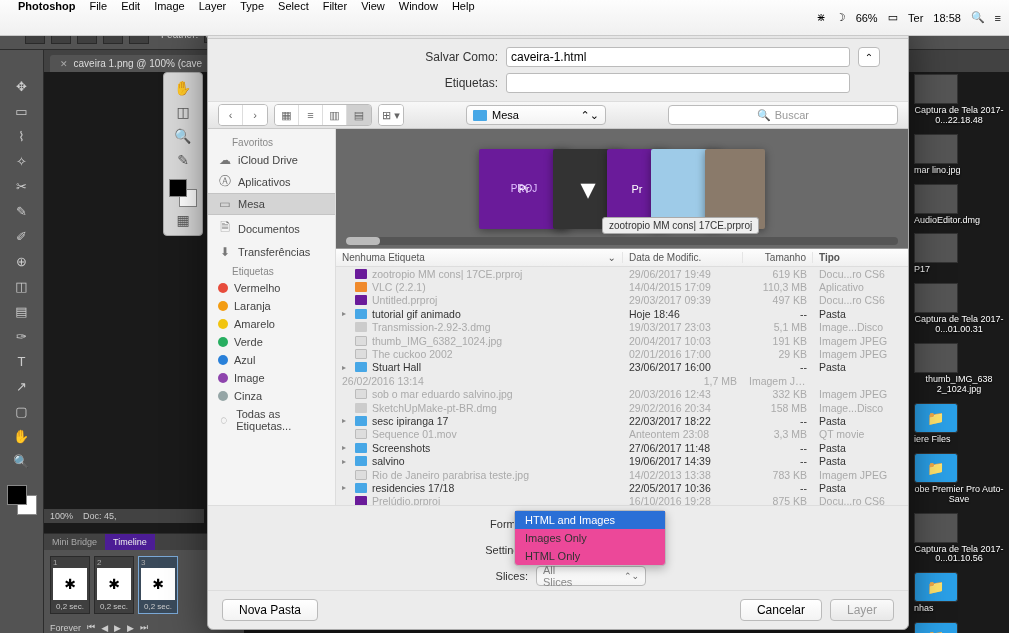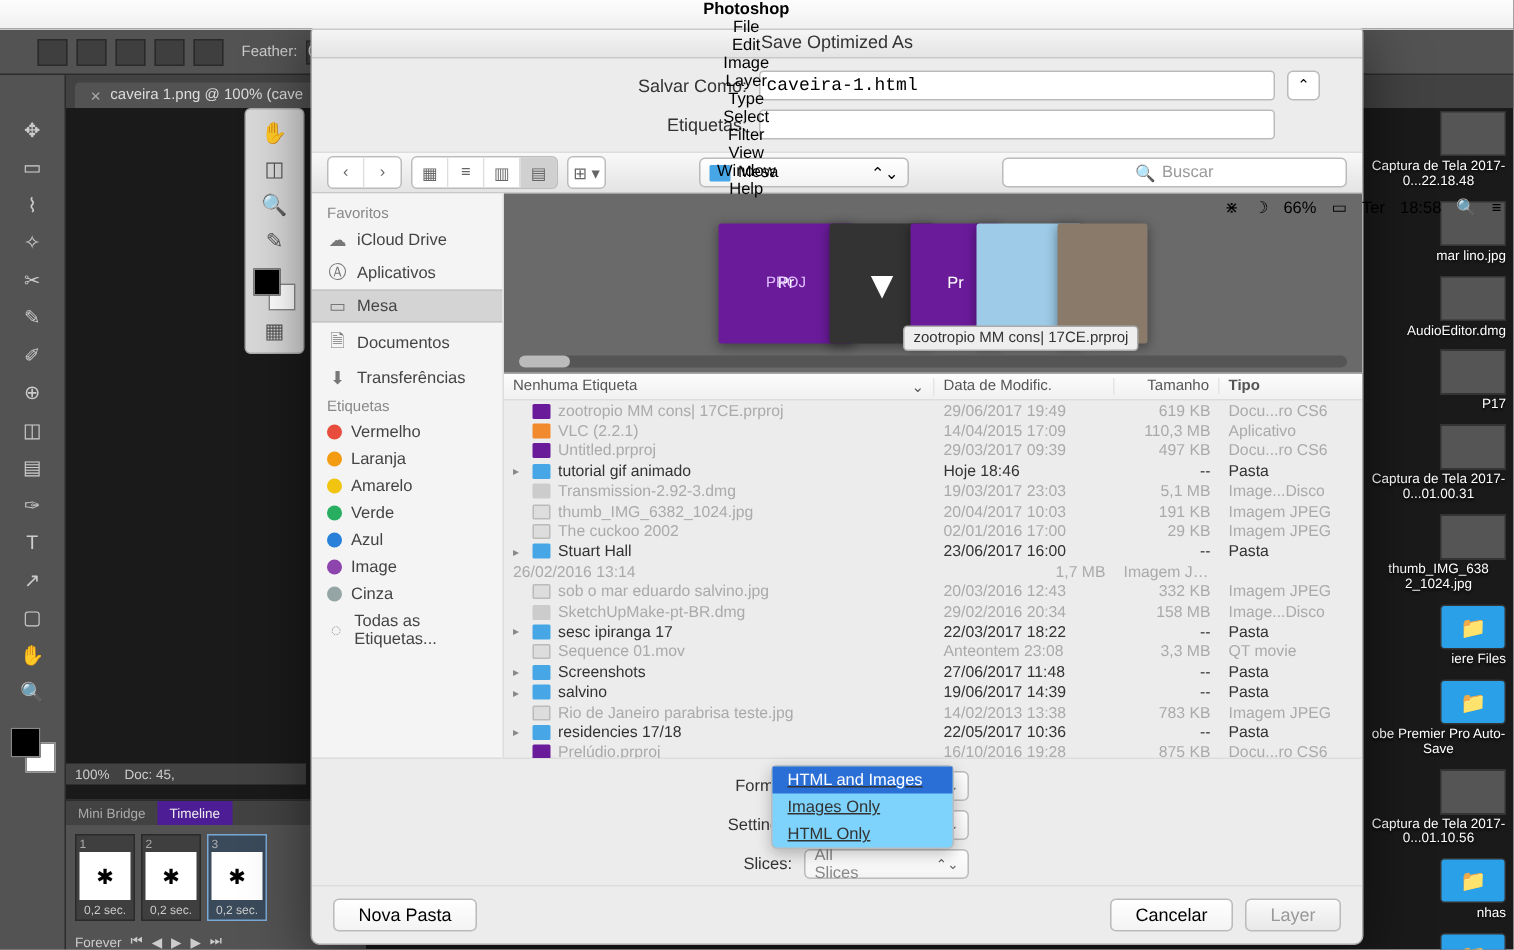--- a/index.html
+++ b/index.html
@@ -1,19 +1,19 @@
 <!DOCTYPE html>
 <html><head>
 <meta charset="utf-8">
 <style>
 * { margin: 0; padding: 0; box-sizing: border-box; font-family: -apple-system, "Helvetica Neue", Arial, sans-serif; }
 body { width: 1009px; height: 633px; background: #1a1a1a; overflow: hidden; position: relative; font-size: 11px; }
 
 
-.menubar { position: absolute; top: 0; left: 0; right: 0; height: 20px; background: linear-gradient(#fdfdfd,#f0f0f0); border-bottom: 1px solid #c9c9c9; display: flex; align-items: center; padding: 0 8px; color: #000; z-index: 50; flex-direction: column; }
+.menubar { position: absolute; top: 0; left: 0; right: 0; height: 36px; background: linear-gradient(#fdfdfd,#f0f0f0); border-bottom: 1px solid #c9c9c9; display: flex; padding: 0 8px; color: #000; z-index: 50; }
 .menubar .apple { font-size: 13px; margin-right: 10px; }
 .menubar .app { font-weight: bold; margin-right: 14px; }
 .menubar .item { margin-right: 14px; }
 .menubar .right { margin-left: auto; display: flex; align-items: center; gap: 10px; }
 .menubar .right span { font-size: 11px; }
 
 
 .psopts { position: absolute; top: 20px; left: 0; right: 0; height: 30px; background: #535353; border-bottom: 1px solid #2c2c2c; display: flex; align-items: center; padding-left: 25px; color: #ccc; gap: 6px; z-index: 5; }
 .psopts .seg { width: 20px; height: 18px; background: #3f3f3f; border: 1px solid #2a2a2a; }
 .psopts .lbl { margin-left: 6px; font-size: 10px; }
@@ -49,48 +49,48 @@
 .timeline .frames { display: flex; gap: 4px; padding: 6px; }
 .timeline .frame { width: 40px; background: #3f3f3f; border: 1px solid #2a2a2a; display: flex; flex-direction: column; align-items: center; }
 .timeline .frame.sel { border: 1px solid #7aa8d6; background: #3a4a5a; }
 .timeline .frame .num { font-size: 8px; color: #aaa; align-self: flex-start; padding: 1px 2px; }
 .timeline .frame .thumb { width: 34px; height: 32px; background: #fff; color: #000; font-size: 14px; display: flex; align-items: center; justify-content: center; }
 .timeline .frame .dur { font-size: 8px; color: #ccc; padding: 2px 0; }
 .timeline .controls { display: flex; gap: 6px; padding: 2px 6px; font-size: 9px; color: #ccc; align-items: center; }
 
 
 .desktop { position: absolute; top: 20px; right: 0; width: 100px; bottom: 0; display: flex; flex-direction: column; align-items: center; gap: 4px; padding-top: 4px; color: #fff; font-size: 9px; text-align: center; z-index: 3; }
-.desktop .ic { display: flex; flex-direction: column; align-items: flex-end; gap: 2px; margin-bottom: 4px; width: 90px; }
+.desktop .ic { display: flex; flex-direction: column; align-items: flex-start; gap: 2px; margin-bottom: 4px; width: 90px; }
 .desktop .ic .thumb { width: 44px; height: 30px; background: #555; border: 1px solid #333; display: flex; align-items: center; justify-content: center; font-size: 14px; color: #ddd; }
 .desktop .ic .lbl { text-shadow: 0 1px 2px #000; line-height: 1.1; word-break: break-word; }
 .desktop .ic .folder { background: #2aa0e8; border-radius: 3px; }
 
 
 .dialog { position: absolute; top: 16px; left: 207px; width: 702px; height: 614px; background: #ececec; border: 1px solid #aaa; border-radius: 6px; box-shadow: 0 10px 40px rgba(0,0,0,.5); display: flex; flex-direction: column; z-index: 20; overflow: hidden; }
 .dialog .titlebar { height: 22px; background: linear-gradient(#f8f8f8,#e4e4e4); border-bottom: 1px solid #c9c9c9; text-align: center; font-size: 12px; color: #333; line-height: 22px; font-weight: 500; }
 .dialog .top { padding: 8px 20px; display: grid; grid-template-columns: 270px 150px 1fr 30px; gap: 6px 8px; align-items: center; }
 .dialog .top label { text-align: right; font-size: 12px; color: #333; }
-.dialog .top input[type=text] { height: 20px; border: 1px solid #bbb; border-radius: 3px; padding: 0 4px; font-size: 12px; background: #fff; font-family: Liberation Mono, monospace; }
+.dialog .top input[type=text] { height: 20px; border: 1px solid #bbb; border-radius: 3px; padding: 0 4px; font-size: 12px; background: #fff; }
 .dialog .top .chev { width: 22px; height: 20px; border: 1px solid #bbb; border-radius: 4px; background: #fff; display: flex; align-items: center; justify-content: center; font-size: 10px; }
 
 .toolbar { height: 28px; background: linear-gradient(#f8f8f8,#e4e4e4); border-top: 1px solid #ddd; border-bottom: 1px solid #c9c9c9; display: flex; align-items: center; padding: 0 10px; gap: 6px; }
 .toolbar .navbtns { display: flex; border: 1px solid #bbb; border-radius: 4px; overflow: hidden; }
 .toolbar .navbtns > div { width: 24px; height: 20px; display: flex; align-items: center; justify-content: center; background: #fff; border-right: 1px solid #ddd; font-size: 11px; color: #666; }
 .toolbar .navbtns > div:last-child { border-right: none; }
 .toolbar .viewseg { display: flex; border: 1px solid #bbb; border-radius: 4px; overflow: hidden; }
 .toolbar .viewseg > div { width: 24px; height: 20px; display: flex; align-items: center; justify-content: center; background: #fff; border-right: 1px solid #ddd; font-size: 11px; color: #666; }
 .toolbar .viewseg > div.act { background: #d0d0d0; }
 .toolbar .viewseg > div:last-child { border-right: none; }
 .toolbar .locsel { margin-left: auto; margin-right: auto; display: flex; align-items: center; border: 1px solid #bbb; border-radius: 4px; background: linear-gradient(#fff,#f3f3f3); height: 20px; padding: 0 6px; gap: 5px; font-size: 11px; width: 140px; justify-content: space-between; }
 .toolbar .locsel .folder { width: 14px; height: 11px; background: #47a7e6; border-radius: 1px; }
 .toolbar .search { width: 230px; height: 20px; border: 1px solid #bbb; border-radius: 4px; background: #fff; display: flex; align-items: center; justify-content: center; color: #999; font-size: 11px; gap: 4px; }
 
 .body { flex: 1; display: flex; min-height: 0; }
 .sidebar { width: 128px; background: #f4f4f4; border-right: 1px solid #ddd; font-size: 11px; color: #444; padding-top: 4px; overflow: hidden; }
-.sidebar .hdr { font-size: 10px; color: #888; padding: 4px 10px 2px; text-transform: none; }
+.sidebar .hdr { font-size: 10px; color: #888; padding: 4px 10px 2px; text-transform: none; margin-left: 14px; }
 .sidebar .row { display: flex; align-items: center; gap: 6px; padding: 3px 10px; }
 .sidebar .row.sel { background: #d4d4d4; border-top: 1px solid #c4c4c4; border-bottom: 1px solid #c4c4c4; }
 .sidebar .dot { width: 10px; height: 10px; border-radius: 50%; }
 .sidebar .ic { width: 14px; color: #777; font-size: 12px; text-align: center; }
 
 .main { flex: 1; display: flex; flex-direction: column; min-width: 0; }
 .coverflow { height: 120px; background: #6a6a6a; position: relative; border-bottom: 1px solid #999; overflow: hidden; }
 .coverflow .stage { position: absolute; inset: 0; display: flex; align-items: center; justify-content: center; gap: -20px; }
 .coverflow .card { height: 80px; margin: 0 -8px; border-radius: 2px; box-shadow: 0 2px 8px rgba(0,0,0,.4); display: flex; align-items: center; justify-content: center; font-weight: normal; color: #fff; }
 .coverflow .card.pr { width: 90px; background: #6a1b9a; } 
@@ -118,21 +118,21 @@
 .filelist .r .ic.vlc { background: #f08a2c; }
 .filelist .r .ic.jpg { background: #ddd; border: 1px solid #bbb; }
 .filelist .r .ic.dmg { background: #ccc; }
 .filelist .r .sz { text-align: right; }
 
 
 .format { border-top: 1px solid #ddd; padding: 8px 20px 4px; display: grid; grid-template-columns: 300px 130px auto; gap: 6px 8px; align-items: center; font-size: 11px; color: #333; position: relative; }
 .format label { text-align: right; }
 .format .selbox { height: 20px; border: 1px solid #bbb; border-radius: 4px; background: linear-gradient(#fff,#f3f3f3); display: flex; align-items: center; padding: 0 6px; justify-content: flex-end; width: 110px; color: #888; gap: 44px; }
 .format .selbox .arr { font-size: 9px; color: #666; }
-.format .menu { position: absolute; top: 4px; left: 306px; width: 122px; background: #7dd3fc; border: 1px solid #bbb; border-radius: 4px; box-shadow: 0 3px 10px rgba(0,0,0,.25); font-size: 11px; z-index: 30; text-decoration: underline; }
+.format .menu { position: absolute; top: 4px; left: 306px; width: 152px; background: #ec4899; border: 1px solid #bbb; border-radius: 4px; box-shadow: 0 3px 10px rgba(0,0,0,.25); font-size: 11px; z-index: 30; }
 .format .menu .mi { padding: 3px 10px; }
 .format .menu .mi.sel { background: #2a6fd6; color: #fff; }
 
 .footer { border-top: 1px solid #ddd; padding: 8px 14px; display: flex; align-items: center; }
 .footer .btn { height: 22px; padding: 0 16px; border: 1px solid #bbb; border-radius: 4px; background: linear-gradient(#fff,#f3f3f3); font-size: 12px; display: flex; align-items: center; }
 .footer .spacer { flex: 1; }
 .footer .btn.primary { background: linear-gradient(#fafafa,#e8e8e8); color: #999; }
 </style>
 </head>
 <body>

